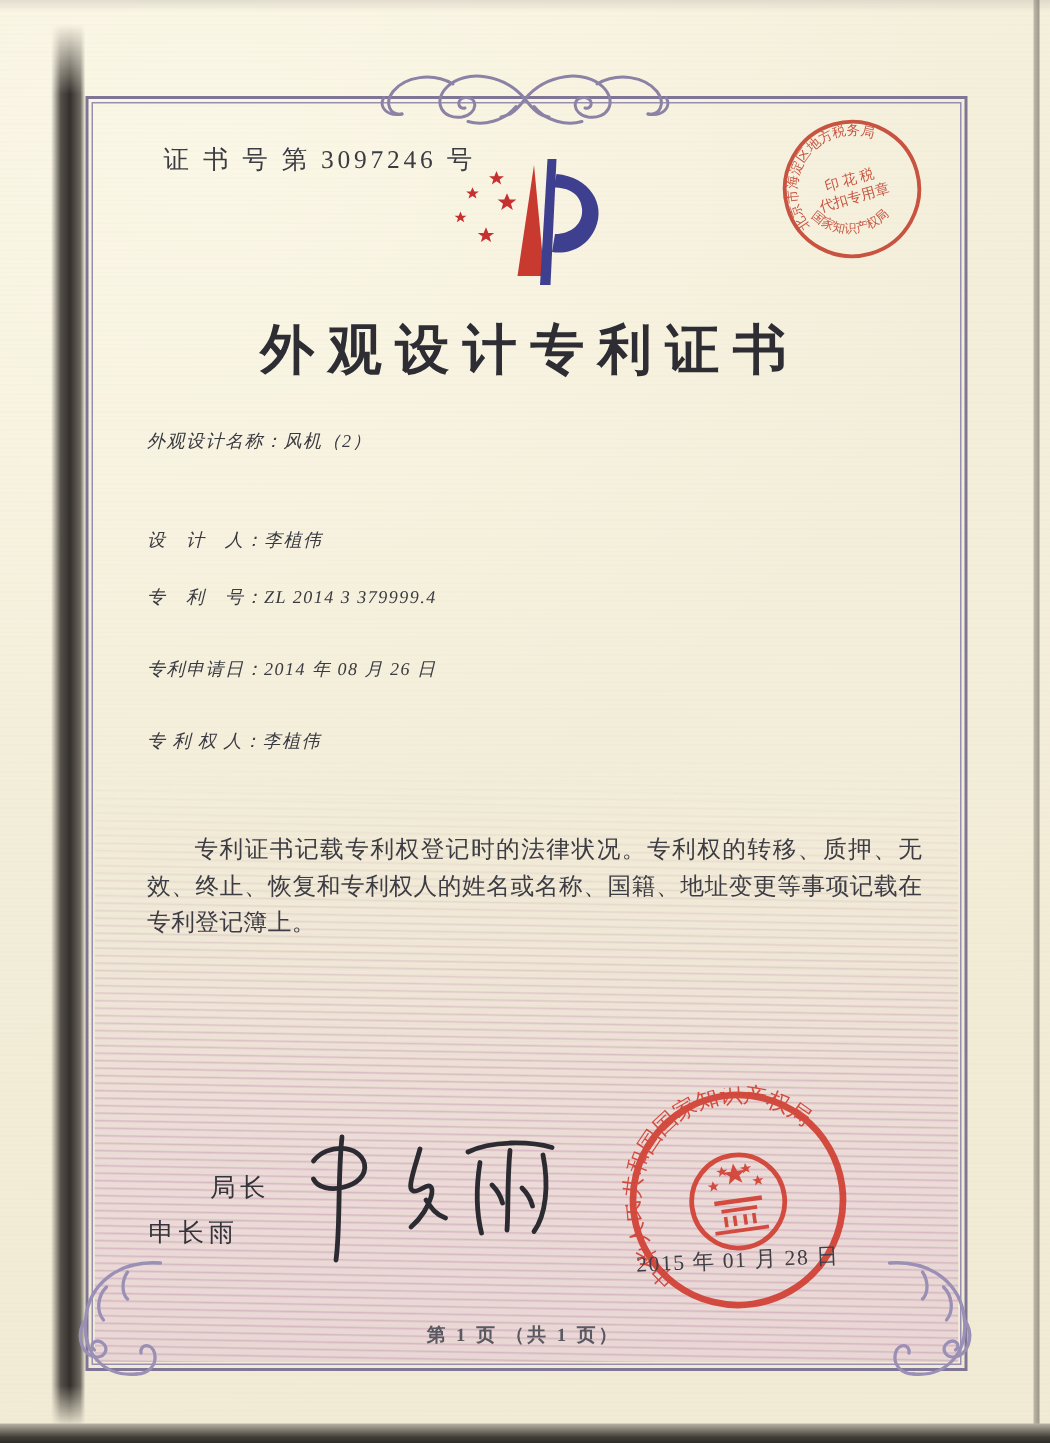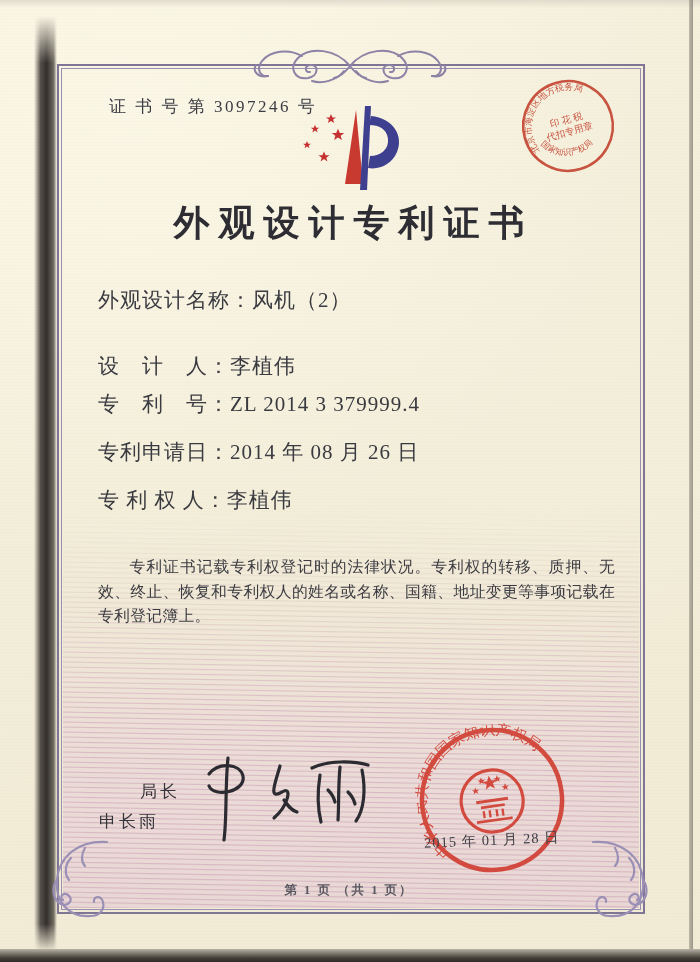--- a/index.html
+++ b/index.html
@@ -43,32 +43,32 @@
     -webkit-mask-image:linear-gradient(to bottom, transparent 0, #000 52%);
     mask-image:linear-gradient(to bottom, transparent 0, #000 52%);
     pointer-events:none;
   }
 
   .cert-no{
     position:absolute;left:109px;top:95px;
     font-size:17px;letter-spacing:2.5px;color:#3b3b43;
   }
   .title{
-    position:absolute;left:57px;top:199px;width:584px;
+    position:absolute;left:57px;top:209px;width:584px;
     text-align:center;font-size:36px;font-weight:600;
     letter-spacing:9px;color:#2d2d33;text-indent:9px;
   }
   .logo{position:absolute;left:294px;top:104px;width:112px;height:92px;}
   .tax-stamp{
     position:absolute;left:520px;top:78px;width:96px;height:96px;
     transform:rotate(-16deg);opacity:.85;
   }
   .field-row{
     position:absolute;left:98px;width:500px;height:24px;
-    font-size:21px;color:#3a3a41;letter-spacing:1px;white-space:nowrap;
+    font-size:12px;color:#3a3a41;letter-spacing:1px;white-space:nowrap;font-style:italic;
   }
   .paragraphs{
     position:absolute;left:98px;top:555px;width:517px;
     font-size:15.8px;line-height:1.56;color:#3c3c42;
     text-align:justify;letter-spacing:.3px;
   }
   .paragraphs p{margin:0;text-indent:2em;}
   .signer-title{position:absolute;left:99px;top:780px;font-size:17px;letter-spacing:3px;color:#34343a;margin-left:41px;}
   .signer-name{position:absolute;left:99px;top:810px;font-size:17px;letter-spacing:3px;color:#34343a;}
   .signature{position:absolute;left:196px;top:748px;width:186px;height:100px;}

